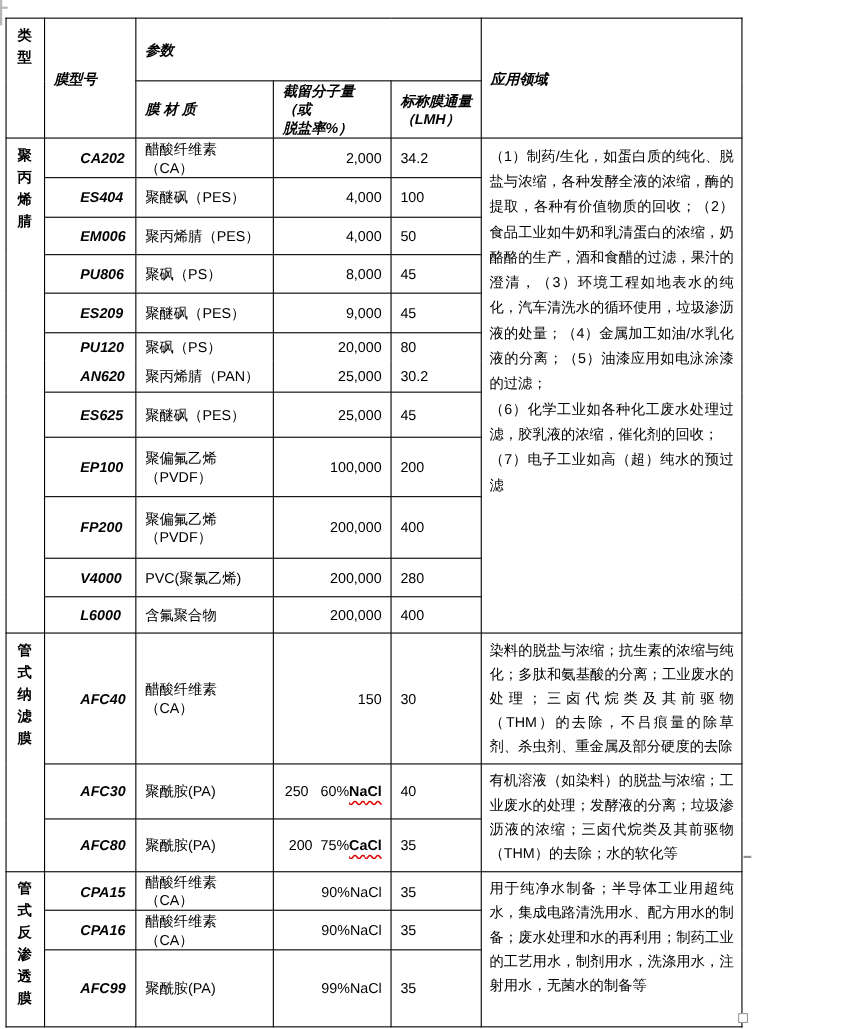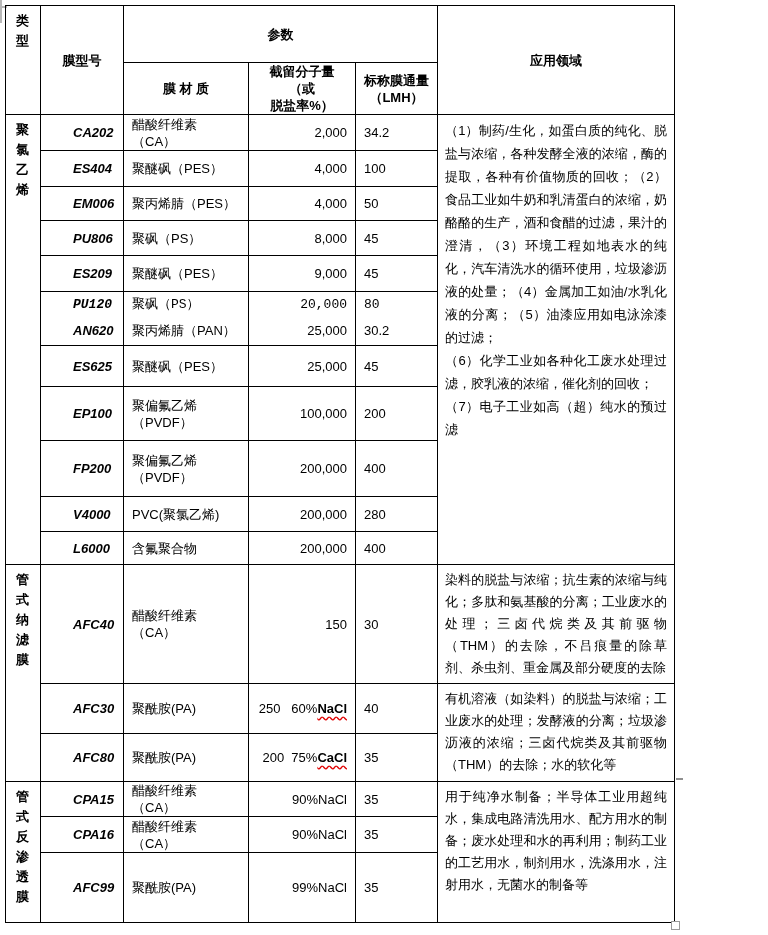--- a/index.html
+++ b/index.html
@@ -1,44 +1,44 @@
 <!DOCTYPE html>
 <html><head>
 <meta charset="utf-8">
 <style>
   html,body{margin:0;padding:0;}
   body{
     width:768px;height:935px;background:#ffffff;position:relative;overflow:hidden;
     font-family:"Liberation Sans","DejaVu Sans",sans-serif;color:#000;
   }
   table.membrane{
-    border-collapse:collapse;position:absolute;left:5px;top:5px;table-layout:fixed;
+    border-collapse:collapse;position:absolute;left:5px;top:16px;table-layout:fixed;
   }
   td{
     border:1px solid #000;font-size:13px;padding:0 8px;vertical-align:middle;
     overflow:hidden;line-height:17px;
   }
-  td.hdr{font-weight:bold;text-align:center;white-space:pre-line;}
+  td.hdr{font-weight:bold;white-space:pre-line;font-style:italic;}
   td.typecell{
     vertical-align:top;padding:5px 0 0 10px;font-weight:bold;
     line-height:20px;word-break:break-all;white-space:normal;
   }
   td.model{font-weight:bold;font-style:italic;padding-left:32px;}
   td.mat{white-space:pre-line;}
   td.cut{white-space:pre;text-align:right;}
   span.sq{
     text-decoration:underline wavy #e00000;
     text-decoration-skip-ink:none;text-underline-offset:3px;font-weight:bold;
   }
   td.app{
     vertical-align:top;padding:4px 7px;line-height:23px;text-align:justify;
   }
   td.app2{line-height:22px;}
   td.app p{margin:0;}
-  td.nb{border-bottom-style:hidden;font-family:Liberation Mono, monospace;}
+  td.nb{border-bottom-style:hidden;}
   td.nt{border-top-style:hidden;}
   .resize-handle{
     position:absolute;left:671px;top:921px;width:9px;height:9px;
     background:#fff;border:1px solid #9a9a9a;box-sizing:border-box;
   }
   .row-dash{position:absolute;left:676px;top:778px;width:7px;height:2px;background:#8f8f8f;}
   .corner-mark-v{position:absolute;left:0;top:0;width:2px;height:23px;background:#b8b8b8;}
   .corner-mark-h{position:absolute;left:0;top:6px;width:7px;height:2px;background:#b8b8b8;}
 </style>
 </head>
@@ -66,21 +66,21 @@
   </tr>
   <tr style="height:48px">
     <td class="hdr">膜 材 质</td>
     <td class="hdr">截留分子量（或
 脱盐率%）</td>
     <td class="hdr">标称膜通量
 （LMH）</td>
   </tr>
 
   <tr style="height:36px">
-    <td class="typecell" rowspan="12">聚氯乙烯</td>
+    <td class="typecell" rowspan="12">聚丙烯腈</td>
     <td class="model">CA202</td>
     <td class="mat">醋酸纤维素（CA）</td>
     <td class="cut"><span>2,000</span><span class="sq"></span></td>
     <td>34.2</td>
     <td class="app" rowspan="12">
       <p>（1）制药/生化，如蛋白质的纯化、脱盐与浓缩，各种发酵全液的浓缩，酶的提取，各种有价值物质的回收；（2）食品工业如牛奶和乳清蛋白的浓缩，奶酪酪的生产，酒和食醋的过滤，果汁的澄清，（3）环境工程如地表水的纯化，汽车清洗水的循环使用，垃圾渗沥液的处量；（4）金属加工如油/水乳化液的分离；（5）油漆应用如电泳涂漆的过滤；</p>
       <p>（6）化学工业如各种化工废水处理过滤，胶乳液的浓缩，催化剂的回收；</p>
       <p>（7）电子工业如高（超）纯水的预过滤</p>
     </td>
   </tr>

